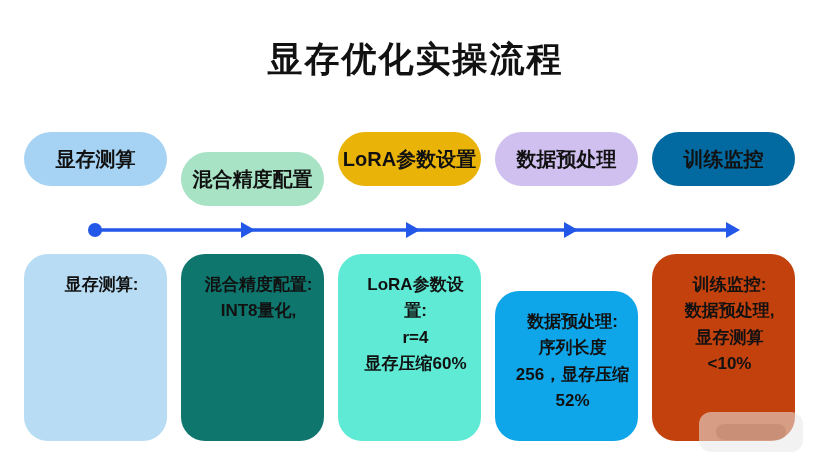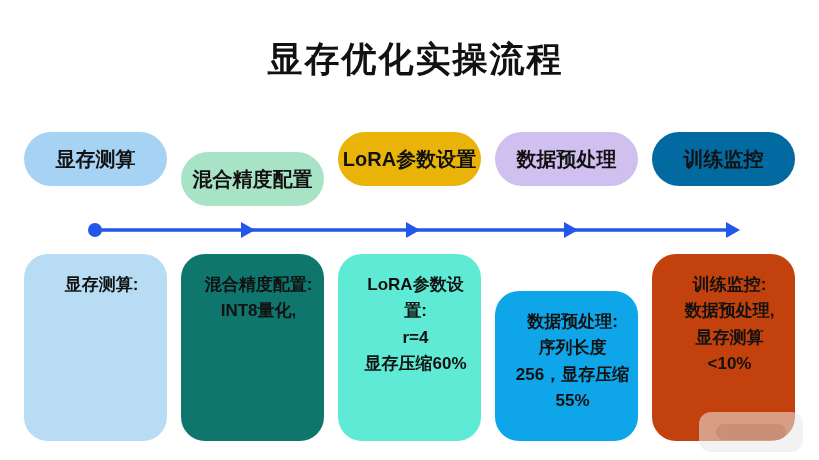--- a/index.html
+++ b/index.html
@@ -122,21 +122,21 @@
     <div class="card" style="background: #5eead4;">
       <div>LoRA参数设置:</div>
       <div>r=4</div>
       <div>显存压缩60%</div>
     </div>
 
     <div class="card" style="background: #0ea5e9; margin-top: 37px;">
       <div>数据预处理:</div>
       <div>序列长度</div>
       <div>256，显存压缩</div>
-      <div>55%</div>
+      <div>52%</div>
     </div>
 
     <div class="card" style="background: #c2410c;">
       <div>训练监控:</div>
       <div>数据预处理,</div>
       <div>显存测算</div>
       <div>&lt;10%</div>
     </div>
 
   </div>

